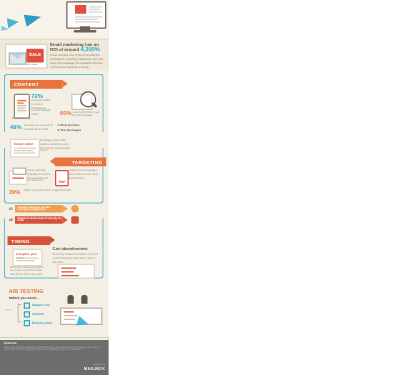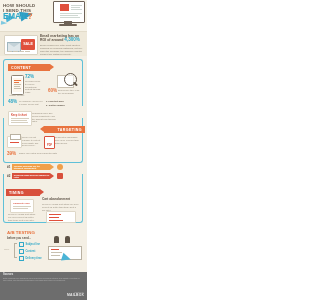--- a/index.html
+++ b/index.html
@@ -94,25 +94,20 @@
   .brand .by{font-size:1.8px;color:#b3b3b3;}
   .brand .nm{font-size:3.4px;font-weight:bold;color:#e9e9e9;letter-spacing:.2px;}
   .topbar{position:absolute;left:0;right:0;top:0;height:1.5px;background:#f4efe4;}
 </style>
 </head>
 <body>
 
 <div class="page">
 
   <div class="header">
-    <div class="hdr-title">
-      <span class="t1">HOW SHOULD</span>
-      <span class="t2">I SEND THIS</span>
-      <span class="t3"><span>EMAIL</span><span class="q">?</span></span>
-    </div>
     <div class="monitor">
       <div class="mon-body">
         <div class="mon-red"></div>
         <i class="mon-l" style="left:17px;top:3px;width:11px;"></i>
         <i class="mon-l" style="left:17px;top:5px;width:9px;"></i>
         <i class="mon-l" style="left:17px;top:7px;width:11px;"></i>
         <i class="mon-l" style="left:6px;top:11px;width:22px;"></i>
         <i class="mon-l" style="left:6px;top:13px;width:18px;"></i>
         <i class="mon-l" style="left:6px;top:15px;width:20px;"></i>
       </div>

